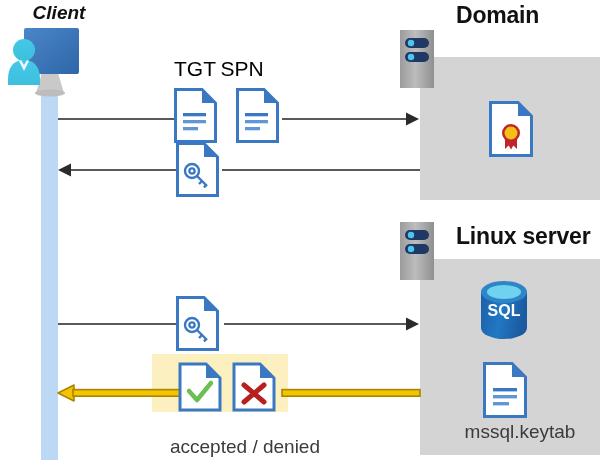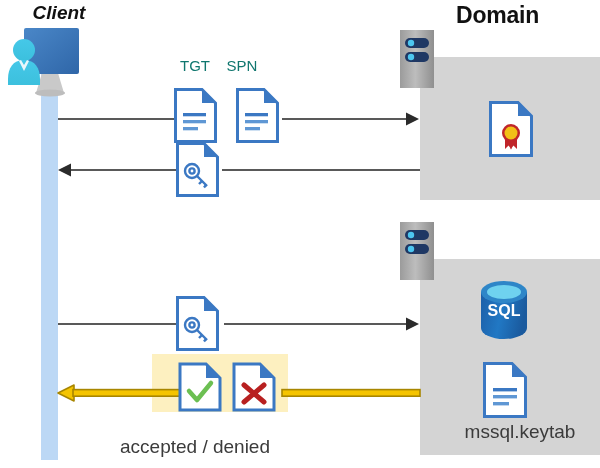--- a/index.html
+++ b/index.html
@@ -19,21 +19,21 @@
     letter-spacing:-0.2px;
   }
   .client-title{
     font-weight:bold;font-size:19px;color:#111111;font-style:italic;
   }
 
   
   .lifeline{background:#bcd8f5;}
 
   
-  .doc-label{font-size:15px;color:#0f766e;}
+  .doc-label{font-size:21px;color:#000000;}
   .caption{font-size:19px;color:#3b3b3b;}
   .keytab-label{font-size:19px;color:#3b3b3b;}
 
   
   .highlight{background:#fdf0c0;}
 
   svg{display:block;overflow:visible;}
 </style>
 </head>
 <body>
@@ -71,20 +71,23 @@
         <path d="M-6 2 L-6 16 L-2.5 12.5 L0.5 16.5 L0.5 2 Z" fill="#c0252a"></path>
         <path d="M6 2 L6 16 L2.5 12.5 L-0.5 16.5 L-0.5 2 Z" fill="#c0252a"></path>
         <circle cx="0" cy="0" r="9" fill="#c0252a"></circle>
         <circle cx="0" cy="0" r="6.5" fill="#f2c017"></circle>
       </g>
     </svg>
   </div>
 
   <div class="abs gray-panel" style="left:420px;top:259px;width:180px;height:196px;"></div>
 
+  <div class="abs panel-title" style="left:456px;top:225px;width:144px;">
+    <span>Linux server</span>
+  </div>
 
   <div class="abs" style="left:400px;top:222px;">
     <svg width="34" height="58" viewBox="0 0 34 58">
       <defs>
         <linearGradient id="rackg2" x1="0" y1="0" x2="1" y2="0">
           <stop offset="0" stop-color="#9b9b9b"></stop>
           <stop offset="0.45" stop-color="#bdbdbd"></stop>
           <stop offset="1" stop-color="#8f8f8f"></stop>
         </linearGradient>
       </defs>
@@ -249,15 +252,15 @@
   </div>
 
   <div class="abs" style="left:232px;top:362px;">
     <svg width="44" height="50" viewBox="0 0 44 50">
       <path d="M2 2 H28 L42 16 V48 H2 Z" fill="#ffffff" stroke="#3b78c3" stroke-width="3"></path>
       <path d="M28 2 V16 H42 Z" fill="#3b78c3"></path>
       <path d="M12 23 L32 40 M32 23 L12 40" fill="none" stroke="#b82020" stroke-width="5" stroke-linecap="round"></path>
     </svg>
   </div>
 
-  <div class="abs caption" style="left:120px;top:436px;width:200px;text-align:left;">accepted / denied</div>
+  <div class="abs caption" style="left:120px;top:436px;width:200px;text-align:right;">accepted / denied</div>
 
 </div>
 
 </body></html>

